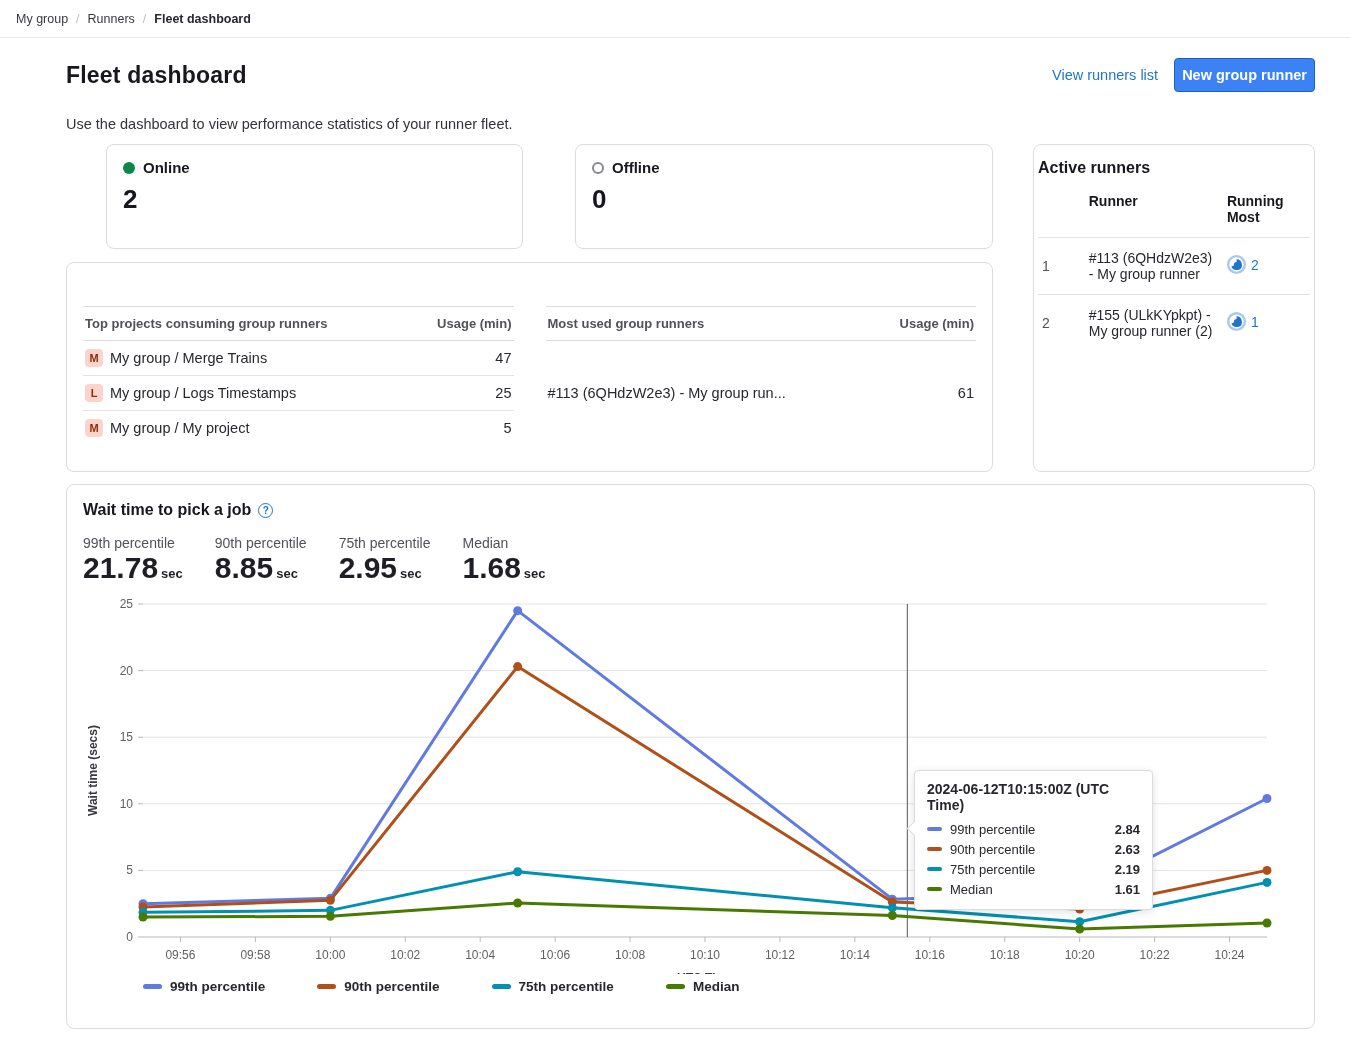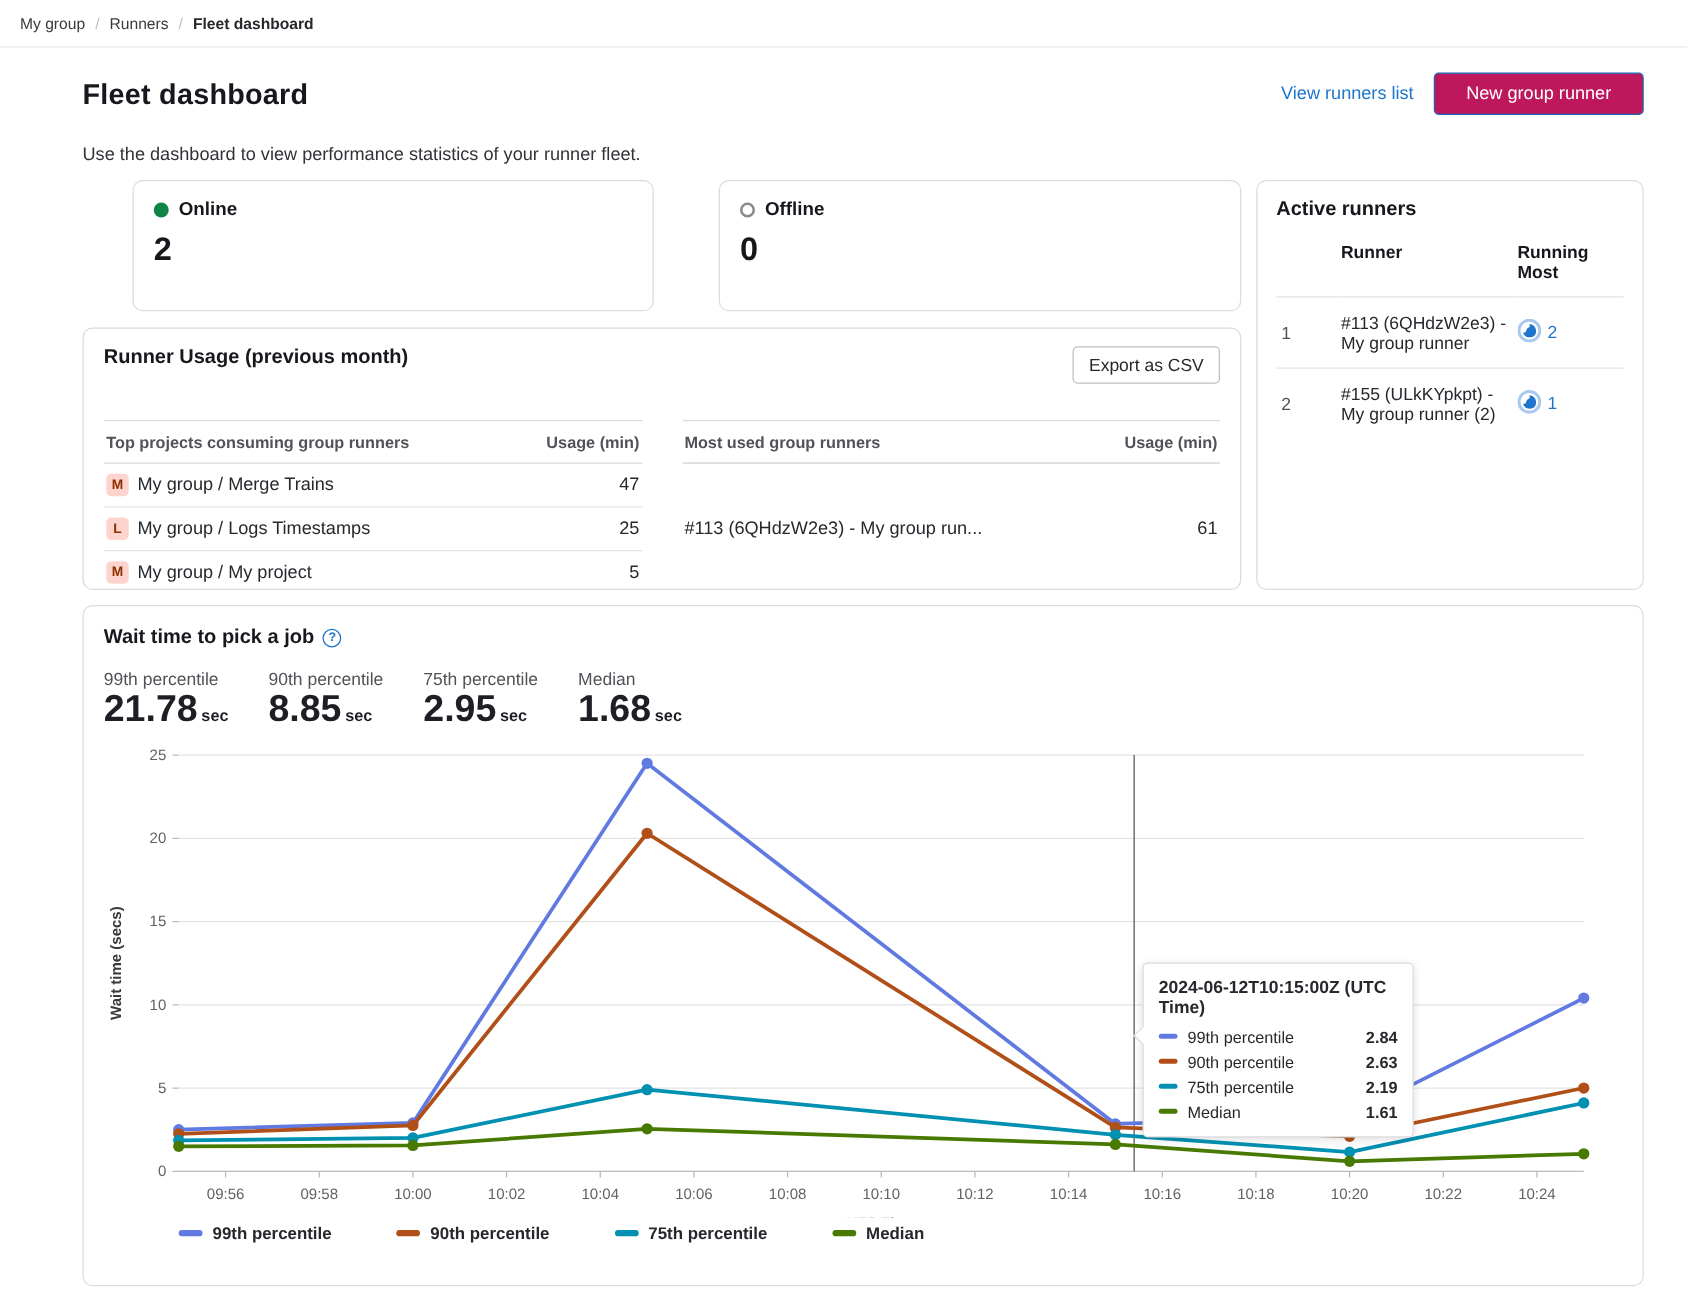--- a/index.html
+++ b/index.html
@@ -17,37 +17,37 @@
   .crumb { color:#3a383f; cursor:pointer; }
   .crumb-sep { color:#bfbfc3; }
   .crumb.current { font-weight:bold; color:#28272d; }
 
   
   .content { margin:0 35px 0 66px; }
   .page-head { display:flex; align-items:center; justify-content:space-between; margin-top:20px; }
   h1.page-title { font-size:23px; font-weight:bold; color:#18171d; letter-spacing:.2px; }
   .head-actions { display:flex; align-items:center; gap:16px; }
   .link-btn { color:#1f75cb; font-size:14.5px; cursor:pointer; }
-  .btn-primary { background:#be185d; color:#fff; border:1px solid #1a65b2; border-radius:4px;
-                 font-size:14.5px; font-weight:400; padding:8px 25px; cursor:pointer;
+  .btn-primary { background:#3b82f6; color:#fff; border:1px solid #1a65b2; border-radius:4px;
+                 font-size:14.5px; font-weight:700; padding:8px 7px; cursor:pointer;
                  font-family:inherit; }
   .page-desc { margin-top:24px; font-size:14.5px; color:#333238; }
 
   
   .cards-grid { display:grid; grid-template-columns:457px 458px 310px;
                 grid-template-rows:105px 210px; column-gap:12px; row-gap:13px; margin-top:12px; }
   .card { background:#fff; border:1px solid #dcdcde; border-radius:8px; }
   .status-card { padding:14px 16px;margin-left:40px; }
   .status-head { display:flex; align-items:center; gap:8px; font-weight:bold; font-size:15px; color:#18171d; }
   .dot-online { width:12px; height:12px; border-radius:50%; background:#108548; }
   .ring-offline { width:12px; height:12px; border-radius:50%; border:2px solid #89888d; background:#fff; }
   .status-value { font-size:26px; font-weight:bold; color:#18171d; margin-top:8px; }
 
   
-  .active-card { grid-column:3; grid-row:1 / span 2; padding:14px 15px; }
+  .active-card { grid-column:3; grid-row:1 / span 2; padding:14px 4px;margin-left:28px; }
   .card-title { font-size:16px; font-weight:bold; color:#18171d; }
   .ar-table { width:100%; border-collapse:collapse; margin-top:6px; }
   .ar-table th { text-align:left; font-size:14px; color:#18171d; padding:10px 4px 12px 4px; vertical-align:top; }
   .ar-table td { padding:12px 4px; border-top:1px solid #e3e3e6; font-size:14px; vertical-align:middle; }
   .ar-idx { color:#535158; font-size:16px; width:44px; vertical-align:middle; }
   .ar-runner { width:130px; line-height:1.15; color:#28272d; }
   .jobs-cell { white-space:nowrap; }
   .jobs-link { color:#1f75cb; display:inline-flex; align-items:center; gap:5px; cursor:pointer; }
 
   
@@ -78,21 +78,21 @@
   .stat-unit { font-size:13px; font-weight:bold; color:#1f1e24; margin-left:3px; }
 
   .chart-wrap { position:relative; margin-top:8px; }
   svg text { font-family:"Liberation Sans", sans-serif; }
 
   .legend-row { display:flex; gap:52px; padding-left:60px; margin-top:2px; }
   .legend-item { display:flex; align-items:center; gap:8px; font-size:13.5px; font-weight:bold; color:#28272d; cursor:pointer; }
   .swatch { width:19px; height:5px; border-radius:3px; display:inline-block; }
 
   
-  .chart-tooltip { position:absolute; left:831px; top:178px; width:217px; background:#fff;
+  .chart-tooltip { position:absolute; left:831px; top:178px; width:239px; background:#fff;
                    border:1px solid #dcdcde; border-radius:4px; padding:10px 12px 10px;
                    box-shadow:0 2px 8px rgba(0,0,0,.12); z-index:5; }
   .chart-tooltip:before { content:""; position:absolute; left:-6px; top:52px; width:10px; height:10px;
                    background:#fff; border-left:1px solid #dcdcde; border-bottom:1px solid #dcdcde;
                    transform:rotate(45deg); }
   .tt-title { font-size:14px; font-weight:bold; color:#28272d; padding-bottom:6px; }
   .tt-row { display:flex; align-items:center; gap:8px; padding:2.5px 0; font-size:13px; }
   .tt-swatch { width:15px; height:4px; border-radius:2px; flex:0 0 auto; }
   .tt-label { color:#28272d; }
   .tt-value { margin-left:auto; font-weight:bold; color:#28272d; }
@@ -175,24 +175,20 @@
                 </svg>
                 <span>1</span>
               </span>
             </td>
           </tr>
         </tbody>
       </table>
     </div>
 
     <div class="card usage-card">
-      <div class="usage-head">
-        <div class="card-title">Runner Usage (previous month)</div>
-        <button class="btn-secondary">Export as CSV</button>
-      </div>
       <div class="usage-tables">
         <table class="u-table">
           <thead>
             <tr>
               <th>Top projects consuming group runners</th>
               <th class="num" style="width:90px">Usage (min)</th>
             </tr>
           </thead>
           <tbody>
             <tr>

